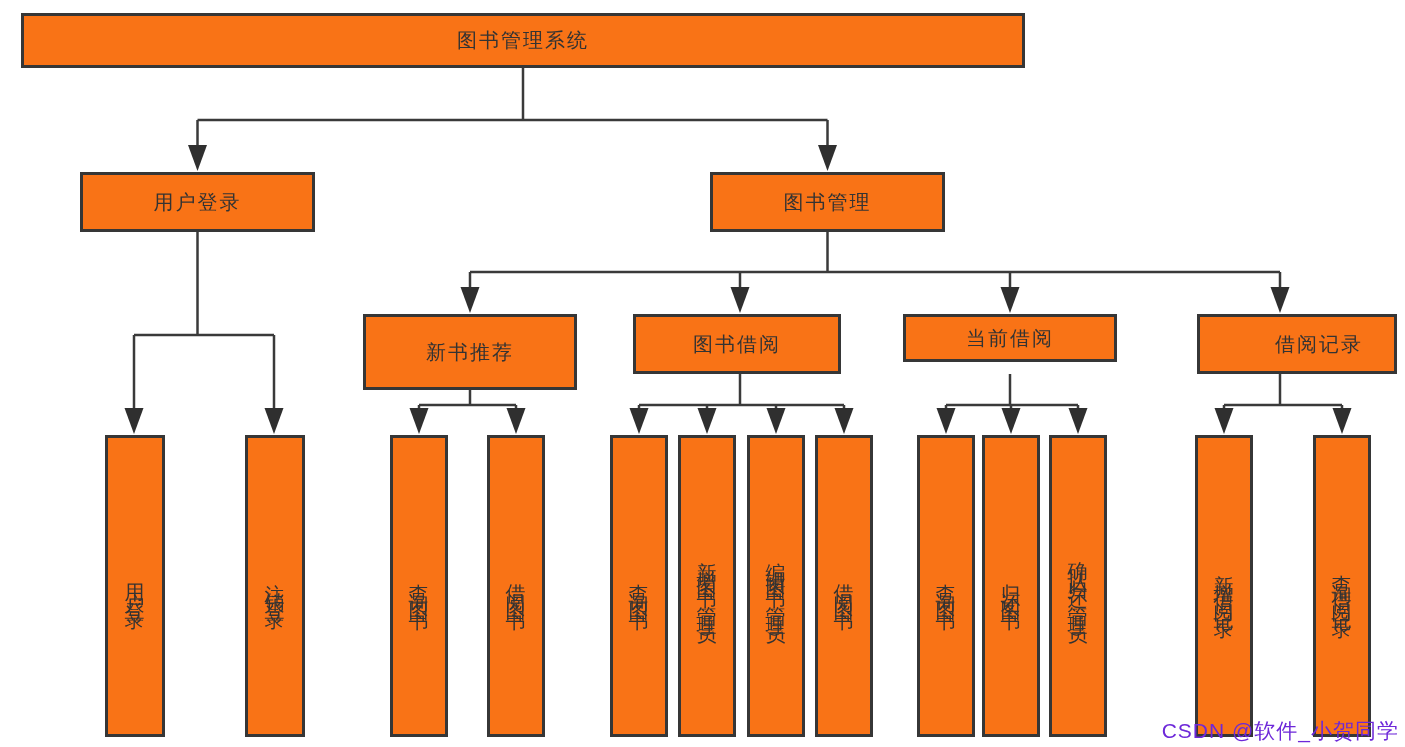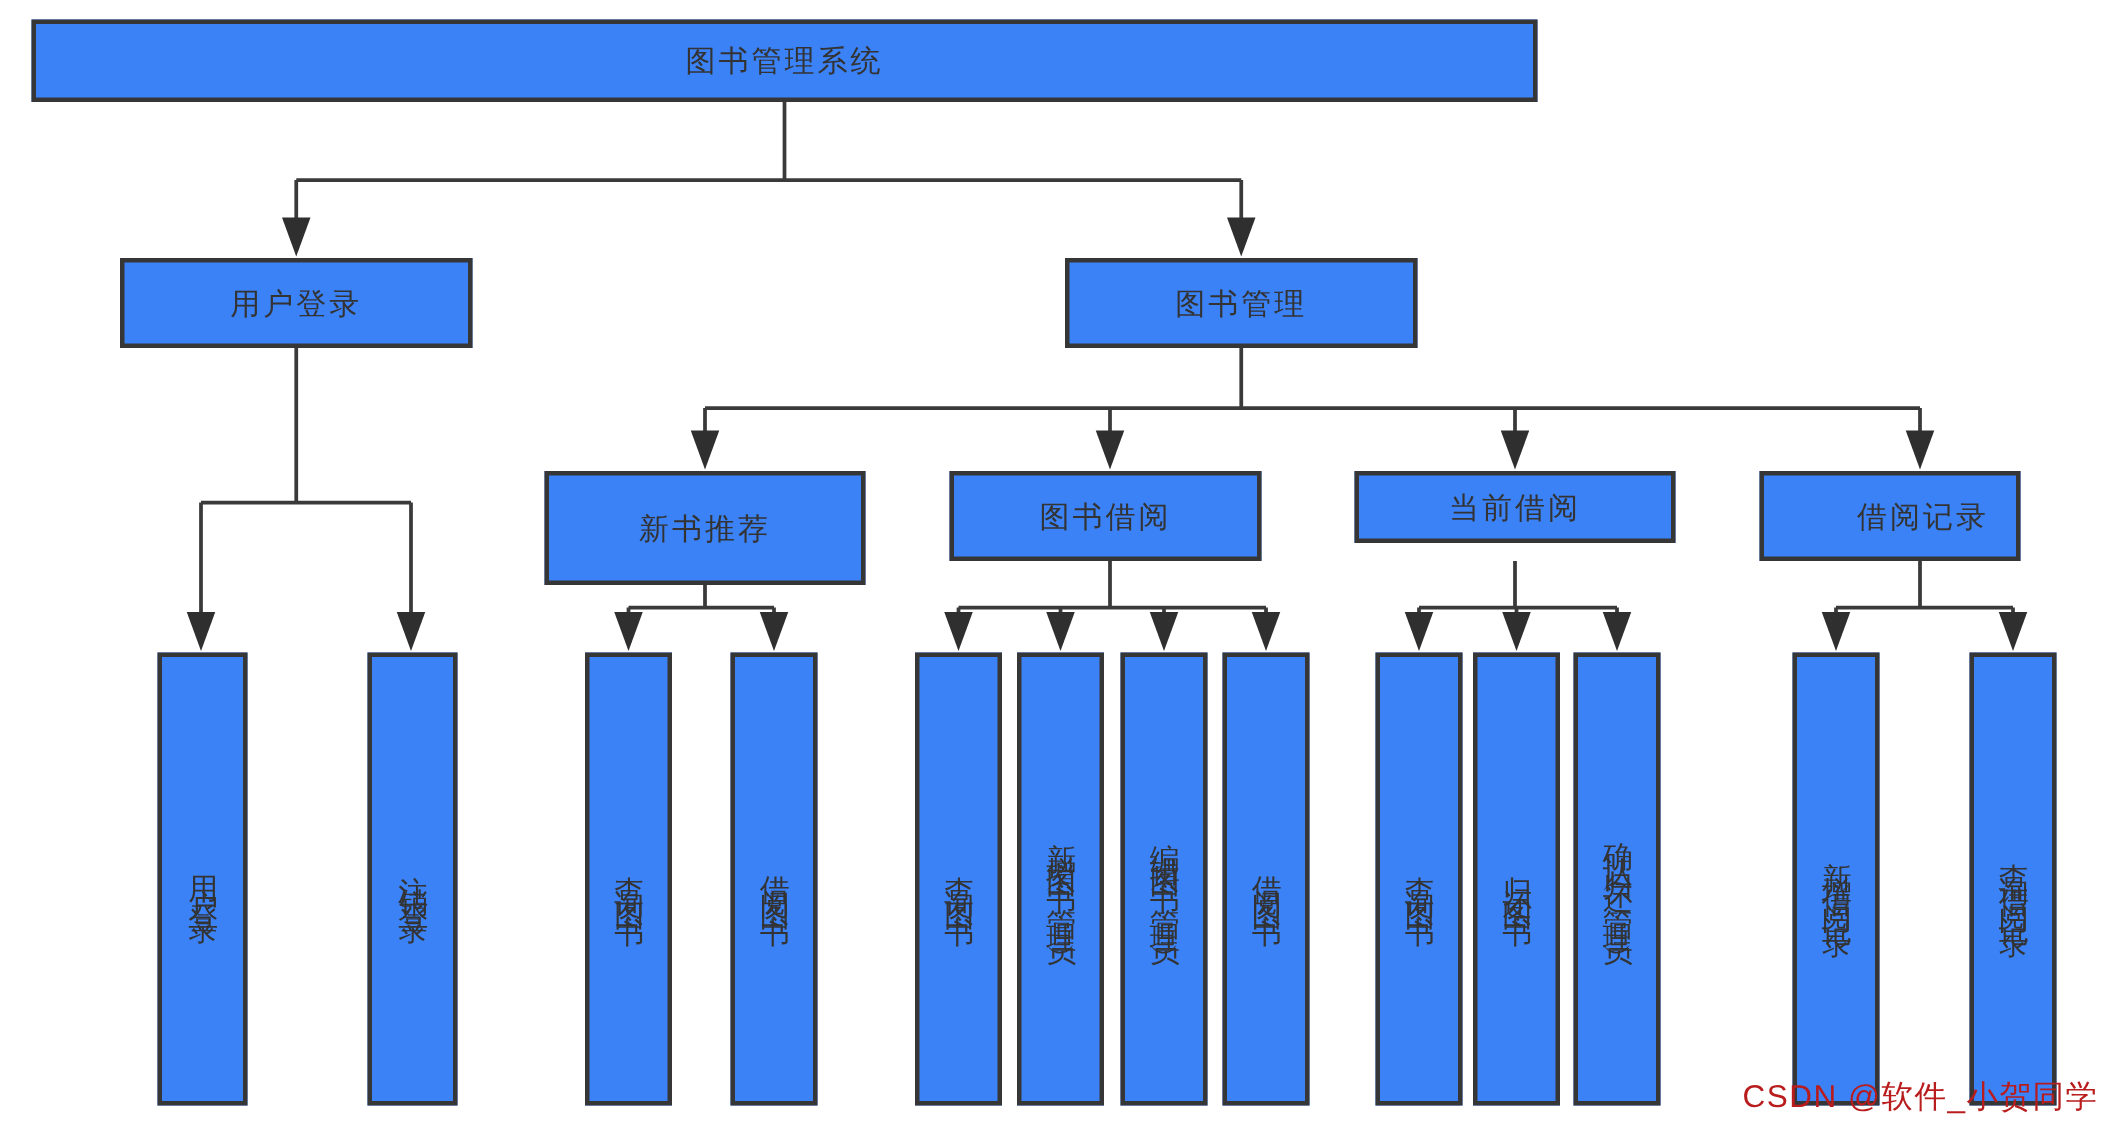--- a/index.html
+++ b/index.html
@@ -17,21 +17,21 @@
   .connectors {
     position: absolute;
     left: 0; top: 0;
     width: 1405px; height: 747px;
     pointer-events: none;
   }
 
   .node {
     position: absolute;
     border: 3px solid #363636;
-    background: #3b82f6;
+    background: #f97316;
     color: #333333;
     display: flex;
     align-items: center;
     justify-content: center;
     text-align: center;
   }
 
   .node.h {
     font-size: 20px;
     letter-spacing: 2px;
@@ -49,21 +49,21 @@
 
   
   .n-root           { left: 21px;   top: 13px;  width: 1004px; height: 55px; }
   
   .n-user-login     { left: 80px;   top: 172px; width: 235px;  height: 60px; }
   .n-book-mgmt      { left: 710px;  top: 172px; width: 235px;  height: 60px; text-align: right; }
   
   .n-new-books      { left: 363px;  top: 314px; width: 214px;  height: 76px; }
   .n-book-borrow    { left: 633px;  top: 314px; width: 208px;  height: 60px; }
   .n-current-borrow { left: 903px;  top: 314px; width: 214px;  height: 48px; }
-  .n-borrow-records { left: 1173px; top: 314px; width: 174px;  height: 60px; padding-left: 44px; }
+  .n-borrow-records { left: 1197px; top: 314px; width: 200px;  height: 60px; padding-left: 44px; }
 
   
   .leaf { top: 435px; width: 58px; height: 302px; }
   .l-g1a { left: 105px; width: 60px; }
   .l-g1b { left: 245px; width: 60px; }
   .l-g2a { left: 390px; }
   .l-g2b { left: 487px; }
   .l-g3a { left: 610px; }
   .l-g3b { left: 678px; }
   .l-g3c { left: 747px; }
@@ -72,21 +72,21 @@
   .l-g4b { left: 982px; }
   .l-g4c { left: 1049px; }
   .l-g5a { left: 1195px; }
   .l-g5b { left: 1313px; }
 
   .watermark {
     position: absolute;
     right: 6px;
     bottom: 2px;
     font-size: 21px;
-    color: #b91c1c;
+    color: #6d28d9;
     letter-spacing: 1px;
     z-index: 5;
     white-space: nowrap;
   }
 </style>
 </head>
 <body>
 
 <div class="canvas">
 

